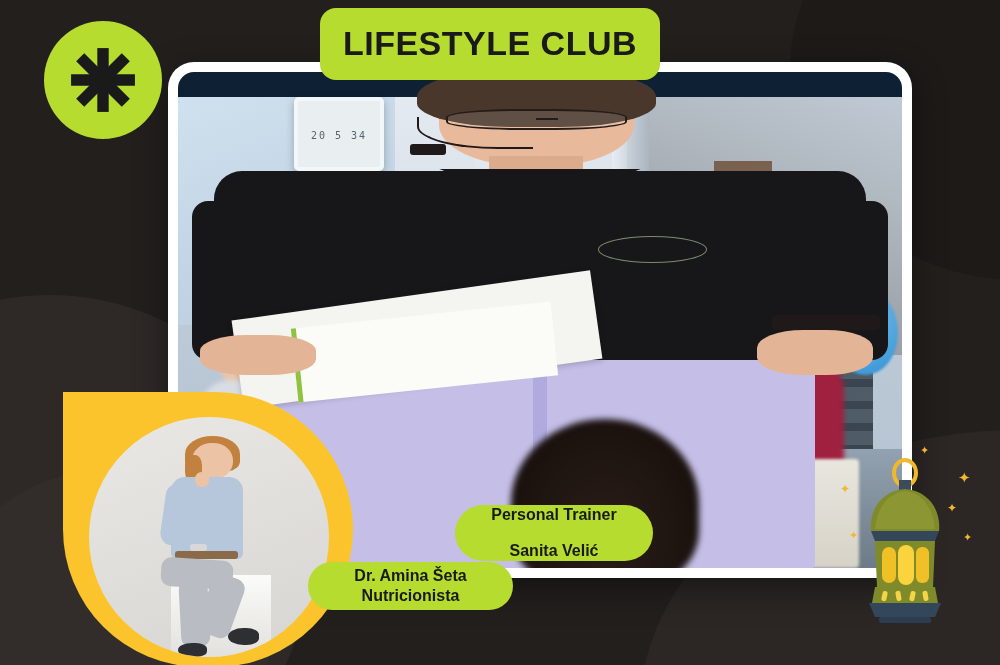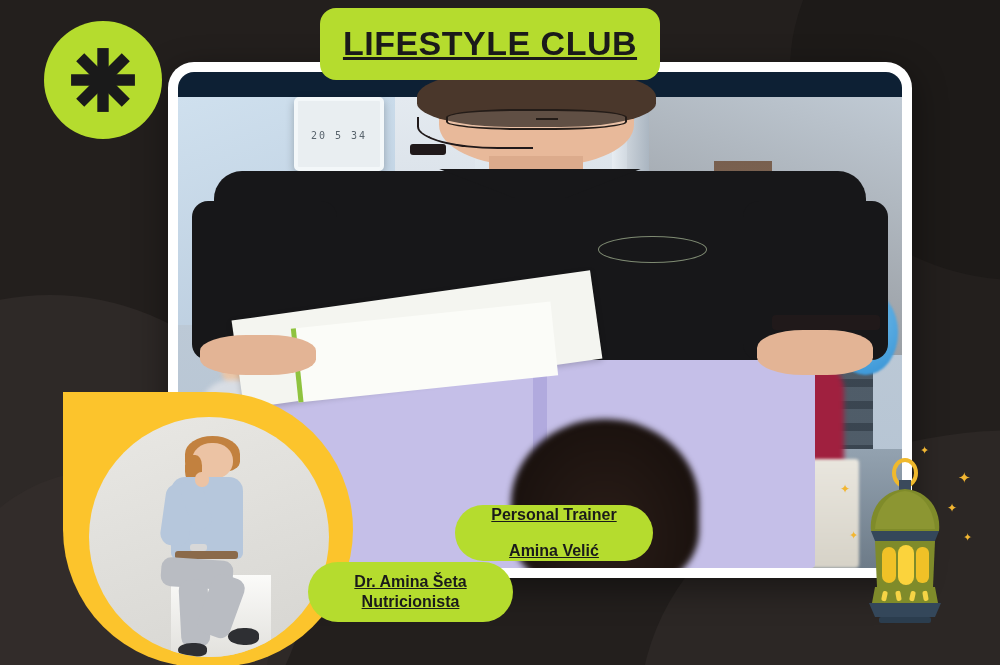--- a/index.html
+++ b/index.html
@@ -117,25 +117,25 @@
   .av-watch{left:42%;top:53%;width:7%;height:3%;background:#d8d8d8;border-radius:3px;}
   .av-thigh{left:30%;top:59%;width:30%;height:12%;background:#b9bcc2;border-radius:10px;transform:rotate(4deg);}
   .av-shin{left:48%;top:66%;width:14%;height:26%;background:#b9bcc2;border-radius:10px;transform:rotate(20deg);}
   .av-shin2{left:38%;top:68%;width:12%;height:28%;background:#b9bcc2;border-radius:10px;transform:rotate(-3deg);}
   .av-shoe{left:58%;top:88%;width:13%;height:7%;background:#2e2f33;border-radius:50% 40% 40% 50%;}
   .av-shoe2{left:37%;top:94%;width:12%;height:6%;background:#2e2f33;border-radius:50% 40% 40% 50%;}
 
   
   .pill{position:absolute;background:#b5dc2e;color:#1a1a1a;border-radius:999px;
     display:flex;flex-direction:column;align-items:center;justify-content:center;
-    font-weight:bold;line-height:1.22;text-align:center;text-decoration:underline;}
+    font-weight:bold;line-height:1.22;text-align:center;}
   .pill-title{position:absolute;left:320px;top:8px;width:340px;height:72px;
     font-size:34px;letter-spacing:.5px;border-radius:16px;}
   .pill-trainer{left:455px;top:505px;width:198px;height:56px;font-size:16px;gap:16px;}
-  .pill-nutri{left:308px;top:562px;width:205px;height:60px;font-size:16px;}
+  .pill-nutri{left:308px;top:562px;width:205px;height:48px;font-size:16px;}
 
   
   .sadrzaj{position:absolute;left:600px;top:604px;color:#b5dc2e;
     font-size:38px;font-weight:bold;letter-spacing:.5px;}
 
   
   .lantern{position:absolute;left:855px;top:455px;width:100px;height:175px;}
   .spark{position:absolute;color:#f2b632;font-size:15px;line-height:1;}
 </style>
 </head>
@@ -239,21 +239,21 @@
       <div class="av av-shin"></div>
       <div class="av av-shoe"></div>
       <div class="av av-shoe2"></div>
     </div>
   </div>
 
   <div class="pill pill-title">LIFESTYLE CLUB</div>
 
   <div class="pill pill-trainer">
     <span>Personal Trainer</span>
-    <span>Amina Velić</span>
+    <span>Sanita Velić</span>
   </div>
 
   <div class="pill pill-nutri">
     <span>Dr. Amina Šeta</span>
     <span>Nutricionista</span>
   </div>
 
 
   <div class="lantern">
     <svg width="100" height="175" viewBox="0 0 100 175" aria-hidden="true">

